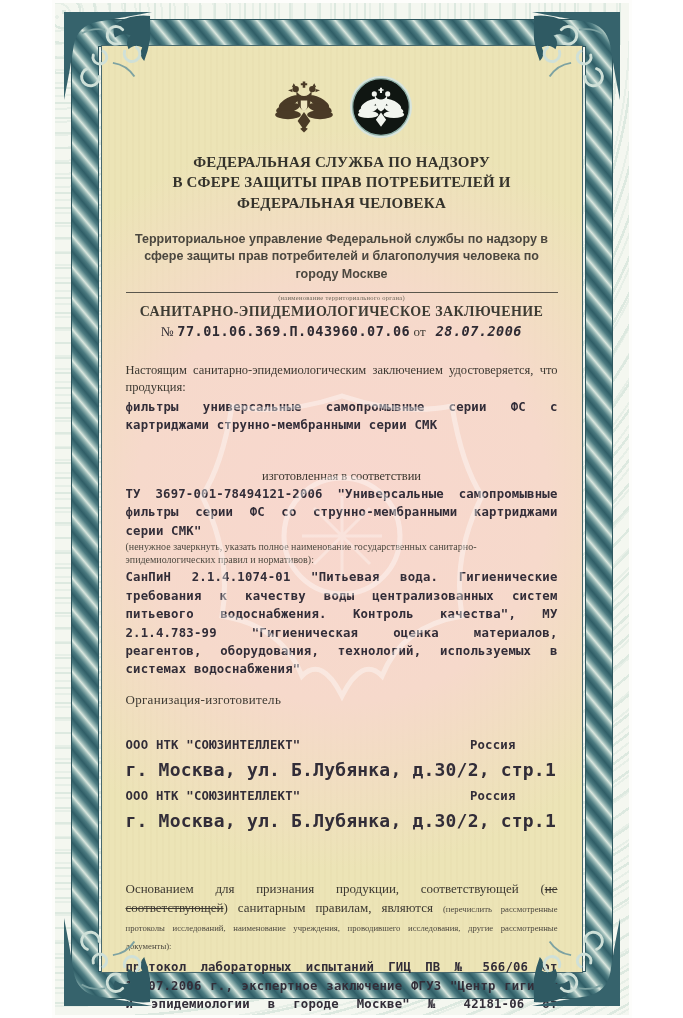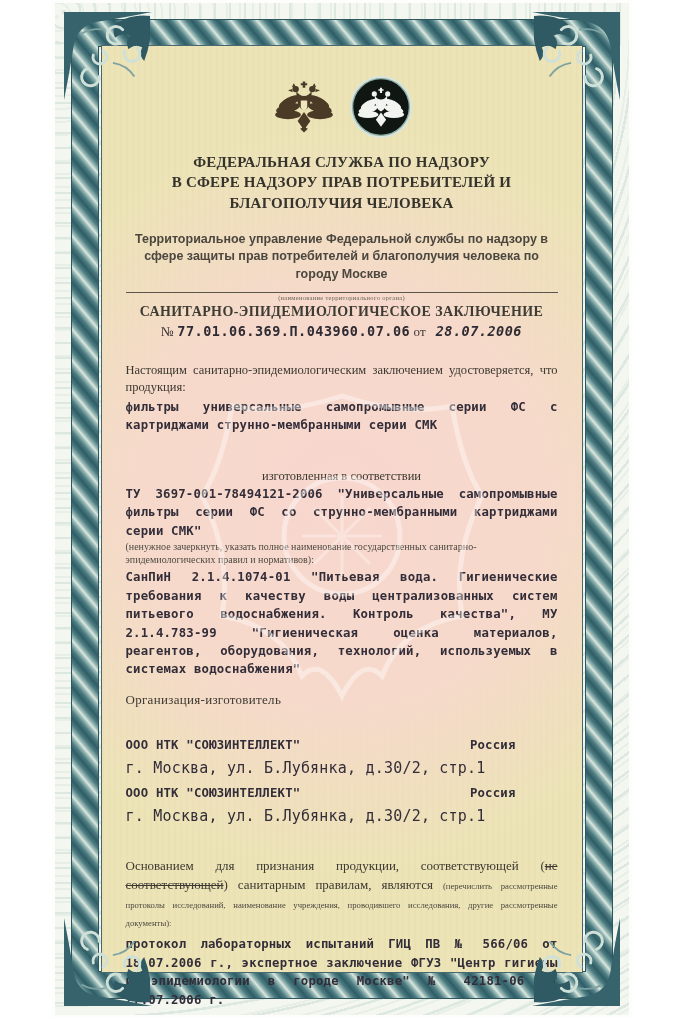--- a/index.html
+++ b/index.html
@@ -80,24 +80,24 @@
   .compliance{font-size:15.5px;margin-top:12px;color:#3a382f;letter-spacing:.2px;}
   .compliance .strike{text-decoration:line-through;text-decoration-thickness:1.5px;}
   .compliance .suffix{font-size:13px;}
   .small-note{font-size:10px;line-height:1.25;color:#4d4940;margin-top:1px;}
   .rules-block{margin-top:2px;}
 
   .section-label{font-size:13px;margin-top:13px;letter-spacing:.3px;}
   .org-row{display:flex;justify-content:space-between;padding-right:42px;margin-top:30px;}
   .org-row.compact{margin-top:9px;}
   .org-name,.org-country{font-family:"DejaVu Sans Mono",monospace;font-weight:bold;font-size:12.3px;color:#322d38;letter-spacing:.2px;}
-  .org-address{font-family:"DejaVu Sans Mono",monospace;font-weight:normal;font-size:15px;color:#322d38;margin-top:7px;letter-spacing:.2px;}
+  .org-address{font-family:"DejaVu Sans Mono",monospace;font-weight:bold;font-size:18px;color:#322d38;margin-top:7px;letter-spacing:.2px;}
   .recipient-label{margin-top:22px;}
 
-  .basis{margin-top:32px;font-size:13px;line-height:1.45;text-align:justify;}
+  .basis{margin-top:49px;font-size:13px;line-height:1.45;text-align:justify;}
   .basis .strike{text-decoration:line-through;text-decoration-thickness:1.2px;}
   .basis .inline-note{font-size:8.7px;color:#4d4940;}
   .basis-docs{margin-top:3px;}
 </style>
 </head>
 <body>
 
 <div class="sheet">
 
   <div class="lace"></div>
@@ -209,21 +209,21 @@
           <circle cx="37" cy="22" r="5"></circle>
           <circle cx="63" cy="22" r="5"></circle>
           <path d="M48 10 h4 v3 h3 v3 h-3 v4 h-4 v-4 h-3 v-3 h3 z"></path>
           <path d="M50 58 l10 14 -10 14 -10 -14 z"></path>
         </g>
       </svg>
     </div>
 
     <div class="agency">
       <div>ФЕДЕРАЛЬНАЯ СЛУЖБА ПО НАДЗОРУ</div>
-      <div>В СФЕРЕ НАДЗОРУ ПРАВ ПОТРЕБИТЕЛЕЙ И БЛАГОПОЛУЧИЯ ЧЕЛОВЕКА</div>
+      <div>В СФЕРЕ ЗАЩИТЫ ПРАВ ПОТРЕБИТЕЛЕЙ И ФЕДЕРАЛЬНАЯ ЧЕЛОВЕКА</div>
     </div>
 
     <div class="territorial">Территориальное управление Федеральной службы по надзору в сфере защиты прав потребителей и благополучия человека по городу Москве</div>
 
     <hr class="rule">
     <div class="rule-caption">(наименование территориального органа)</div>
 
     <div class="doc-title">САНИТАРНО-ЭПИДЕМИОЛОГИЧЕСКОЕ ЗАКЛЮЧЕНИЕ</div>
 
     <div class="doc-number">

